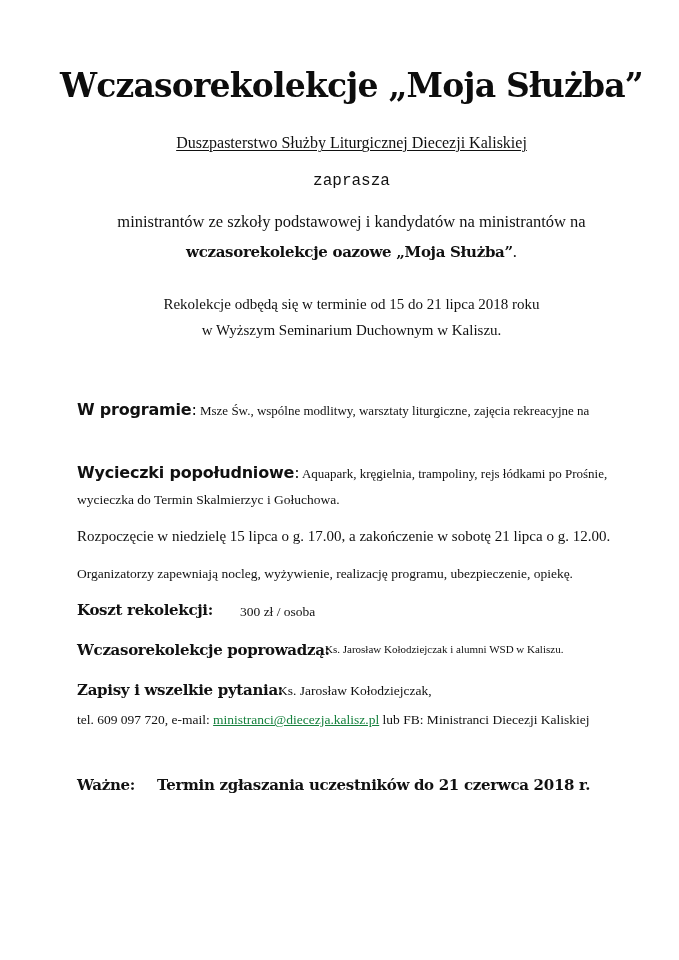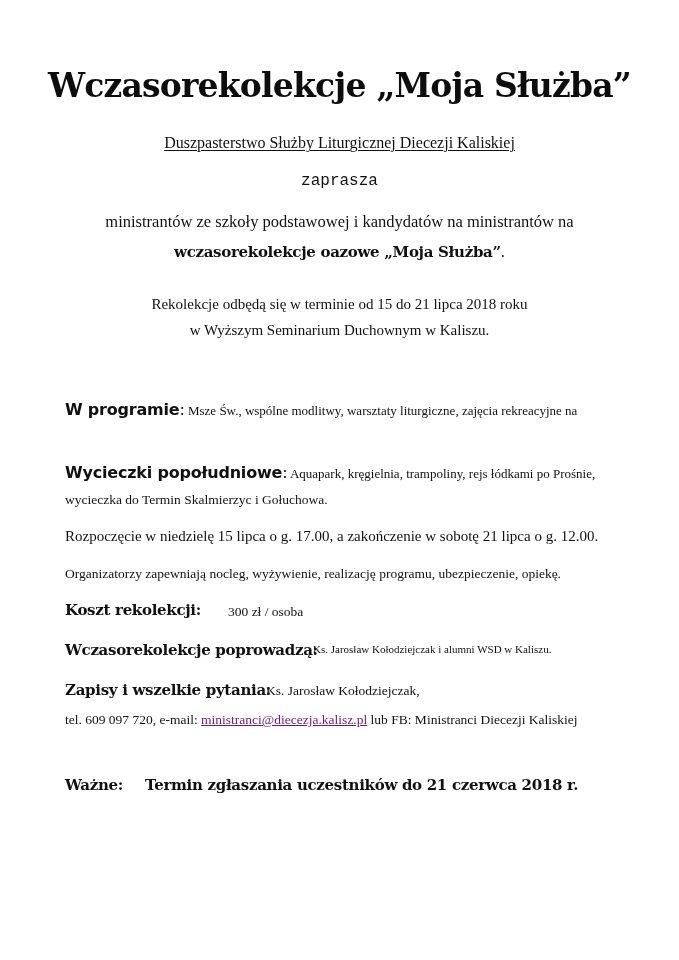--- a/index.html
+++ b/index.html
@@ -10,21 +10,21 @@
     body {
       width: 679px;
       height: 960px;
       position: relative;
       overflow: hidden;
       font-family: "Liberation Serif", "DejaVu Serif", serif;
       color: #111111;
     }
     .page {
       position: absolute;
-      left: 0; top: 0;
+      left: 12px; top: 0;
       width: 597px; height: 960px;
       background: #ffffff;
     }
     .abs { position: absolute; white-space: nowrap; }
     .center { left: 0; width: 679px; text-align: center; }
 
     .title {
       top: 66px;
       font-family: "DejaVu Serif", "Liberation Serif", serif;
       font-weight: bold;
@@ -68,21 +68,21 @@
     .start { top: 528px; font-size: 15px; }
     .org { top: 566px; font-size: 13.5px; }
     .cost { top: 601px; }
     .cost-val { left: 228px; top: 604px; font-size: 13.5px; }
     .lead { top: 641px; }
     .lead-val { left: 313px; top: 643px; font-size: 11px; }
     .reg1 { top: 681px; }
     .reg1-val { left: 266px; top: 683px; font-size: 13.5px; }
     .reg2 { top: 712px; font-size: 13.5px; }
     .link {
-      color: #701a75;
+      color: #15803d;
       text-decoration: underline;
       cursor: pointer;
       margin-top: 13px;
     }
     .important { top: 776px; }
     .important-val { left: 145px; top: 776px; }
   </style>
 </head>
 <body>
 

